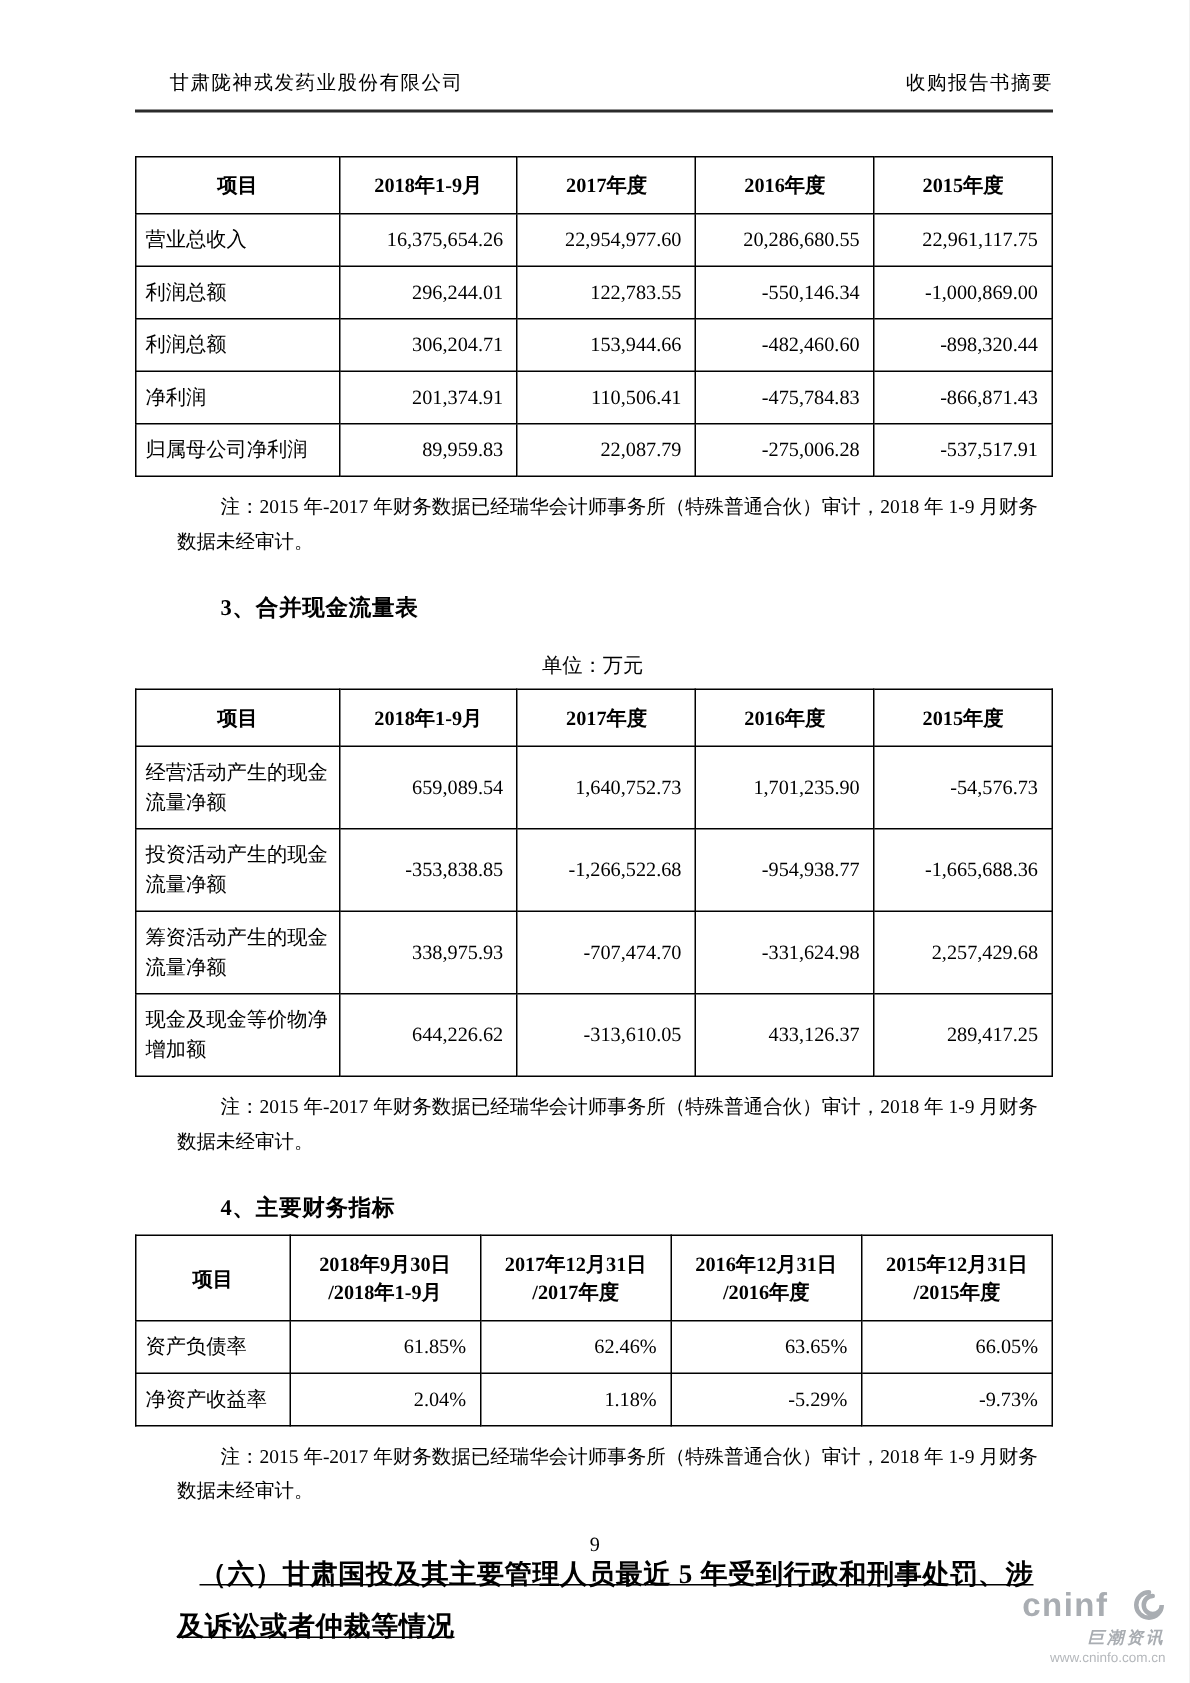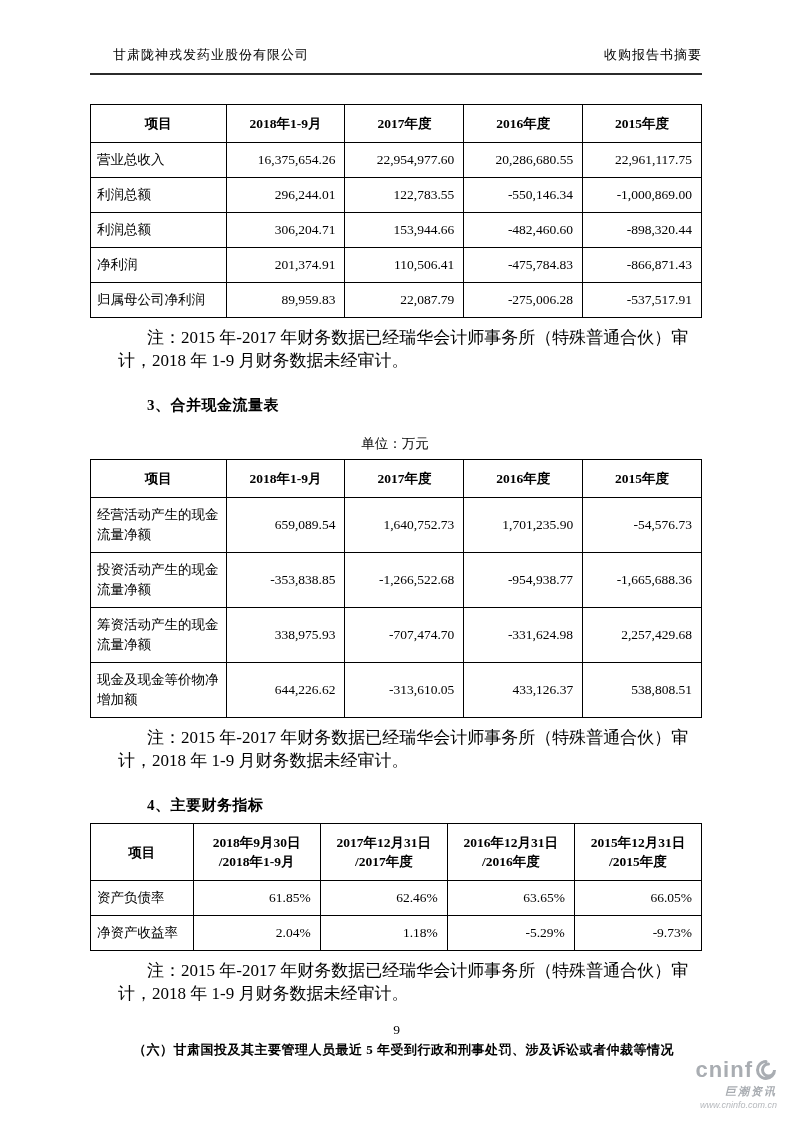--- a/index.html
+++ b/index.html
@@ -31,45 +31,45 @@
   table.t1 col.c0, table.t2 col.c0 { width: 22.2%; }
   table.t1 col.cn, table.t2 col.cn { width: 19.45%; }
   table.t3 col.c0 { width: 16.8%; }
   table.t3 col.cn { width: 20.8%; }
   table.t1 { margin-top: 29px; }
   table.t2 { margin-top: 6px; }
   table.t3 { margin-top: 8px; }
 
   .audit-note {
     margin: 8px 0 0 28px; text-indent: 29px;
-    font-size: 17px; line-height: 23px;
+    font-size: 13px; line-height: 23px;
   }
   .section-heading {
     margin: 24px 0 0 57px; font-weight: bold; font-size: 15px; letter-spacing: 0.5px;
   }
   .unit-label { text-align: center; margin: 20px 2px 6px 0; font-size: 13.5px; }
   .big-heading {
     margin: 27px 0 0 28px; text-indent: 15px; font-weight: bold;
-    font-size: 13px; line-height: 35px; letter-spacing: 0.5px;
+    font-size: 18px; line-height: 35px; letter-spacing: 0.5px; text-decoration: underline;
   }
 
   .page-number {
     position: absolute; top: 1022px; left: 0; width: 100%;
     text-align: center; font-size: 13.5px;
   }
 
   
   .footer-brand {
     position: absolute; right: 16px; bottom: 12px; text-align: right;
     color: #9aa0a6; font-family: "Liberation Sans", sans-serif;
   }
-  .footer-brand .logo-row { display: flex; align-items: center; justify-content: flex-end; gap: 2px; }
+  .footer-brand .logo-row { display: flex; align-items: center; justify-content: flex-end; gap: 16px; }
   .footer-brand .logo-text { font-size: 22px; font-weight: bold; letter-spacing: 1px; color: #a9adb2; }
   .footer-brand .sub { font-size: 11px; font-weight: bold; color: #a9adb2; margin-top: 1px; letter-spacing: 2px; font-style: italic; }
-  .footer-brand .url { font-size: 9px; color: #b5b8bc; margin-top: 1px; font-style: italic; }
+  .footer-brand .url { font-size: 9px; color: #b5b8bc; margin-top: 1px; }
 </style>
 </head>
 <body>
 
 <div class="page">
   <div class="content">
 
     <div class="doc-header">
       <span class="left">甘肃陇神戎发药业股份有限公司</span>
       <span class="right">收购报告书摘要</span>
@@ -174,21 +174,21 @@
             <td class="num-cell">338,975.93</td>
             <td class="num-cell">-707,474.70</td>
             <td class="num-cell">-331,624.98</td>
             <td class="num-cell">2,257,429.68</td>
           </tr>
           <tr>
             <td class="label-cell">现金及现金等价物净增加额</td>
             <td class="num-cell">644,226.62</td>
             <td class="num-cell">-313,610.05</td>
             <td class="num-cell">433,126.37</td>
-            <td class="num-cell">538,808.51</td>
+            <td class="num-cell">289,417.25</td>
           </tr>
         </tbody>
       </table>
 
     <div class="audit-note">注：2015 年-2017 年财务数据已经瑞华会计师事务所（特殊普通合伙）审计，2018 年 1-9 月财务数据未经审计。</div>
 
     <div class="section-heading">4、主要财务指标</div>
 
     <table class="fin t3">
         <colgroup>

